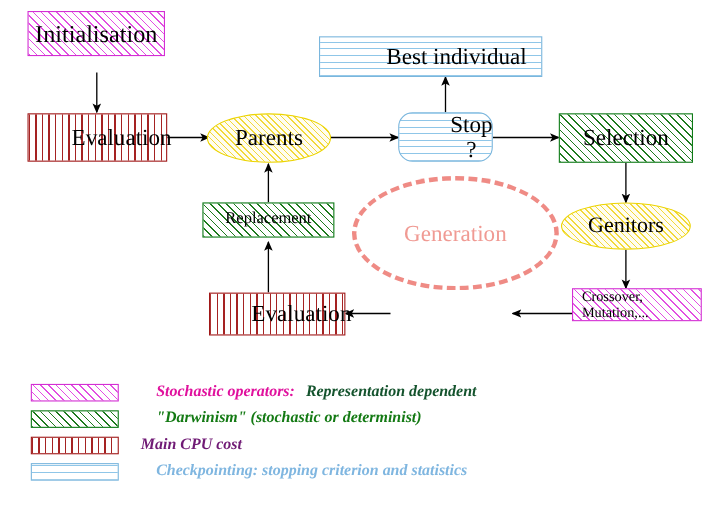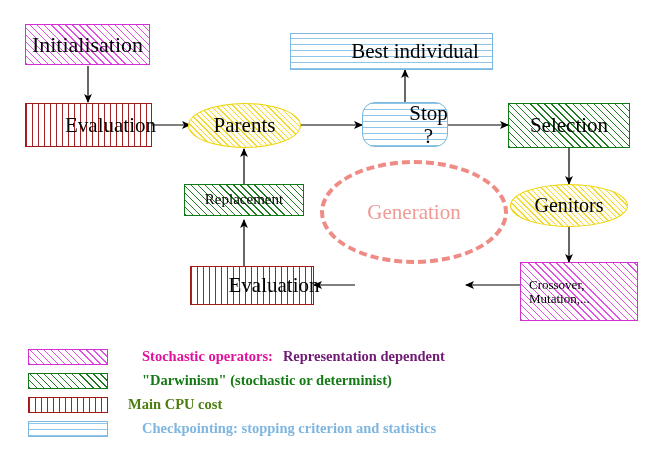--- a/index.html
+++ b/index.html
@@ -41,27 +41,27 @@
   .ellipse{border-radius:50%;}
   .rounded{border-radius:13px;}
 
   
   .gen-ellipse{position:absolute;border-radius:50%;
       border:4px dashed #ef8b85;background:transparent;
       display:flex;align-items:center;justify-content:center;}
   .gen-label{color:#f09a93;font-size:21px;text-align:center;}
 
   
-  .legend-row{position:absolute;display:flex;align-items:flex-end;}
+  .legend-row{position:absolute;display:flex;align-items:flex-end;font-style:italic;}
   .swatch{width:80px;height:16px;box-sizing:border-box;flex:0 0 auto;}
   .legend-text{margin-left:34px;font-weight:bold;font-size:14.5px;white-space:nowrap;}
   .lg-magenta{color:#e0119d;}
-  .lg-amber{color:#701a75;}
+  .lg-amber{color:#14532d;}
   .lg-green{color:#147a14;}
-  .lg-red{color:#4d7c0f;margin-left:20px;}
+  .lg-red{color:#701a75;margin-left:20px;}
   .lg-blue{color:#7fb6e0;}
 
   svg#wires{position:absolute;left:0;top:0;width:662px;height:471px;
             pointer-events:none;}
   .wire{stroke:#000;stroke-width:1.2;fill:none;}
 </style>
 </head>
 <body>
 
 <div id="canvas">
@@ -89,21 +89,21 @@
 
     <line class="wire" x1="520" y1="285" x2="466" y2="285" marker-end="url(#ah)"></line>
 
     <line class="wire" x1="355" y1="285" x2="314" y2="285" marker-end="url(#ah)"></line>
 
     <line class="wire" x1="244" y1="266" x2="244" y2="220" marker-end="url(#ah)"></line>
 
     <line class="wire" x1="244" y1="184" x2="244" y2="149" marker-end="url(#ah)"></line>
   </svg>
 
-  <div class="node fill-magenta" style="left:25px;top:24px;width:125px;height:41px;font-size:22px;">
+  <div class="node fill-magenta" style="left:25px;top:10px;width:125px;height:41px;font-size:22px;">
     <span>Initialisation</span>
   </div>
 
   <div class="node fill-red" style="left:25px;top:103px;width:127px;height:44px;font-size:21px;">
     <span>Evaluation</span>
   </div>
 
   <div class="node fill-yellow ellipse" style="left:188px;top:103px;width:113px;height:45px;font-size:21px;">
     <span>Parents</span>
   </div>
@@ -117,21 +117,21 @@
   </div>
 
   <div class="node fill-green" style="left:508px;top:103px;width:122px;height:45px;font-size:21px;">
     <span>Selection</span>
   </div>
 
   <div class="node fill-yellow ellipse" style="left:510px;top:184px;width:118px;height:43px;font-size:20px;">
     <span>Genitors</span>
   </div>
 
-  <div class="node fill-magenta" style="left:520px;top:262px;width:118px;height:59px;font-size:13px;
+  <div class="node fill-magenta" style="left:520px;top:262px;width:118px;height:30px;font-size:13px;
               flex-direction:column;align-items:flex-start;
               justify-content:center;padding-left:8px;">
     <span>Crossover,</span>
     <span>Mutation,...</span>
   </div>
 
 
   <div class="node fill-red" style="left:190px;top:266px;width:124px;height:39px;font-size:21px;">
     <span>Evaluation</span>
   </div>

